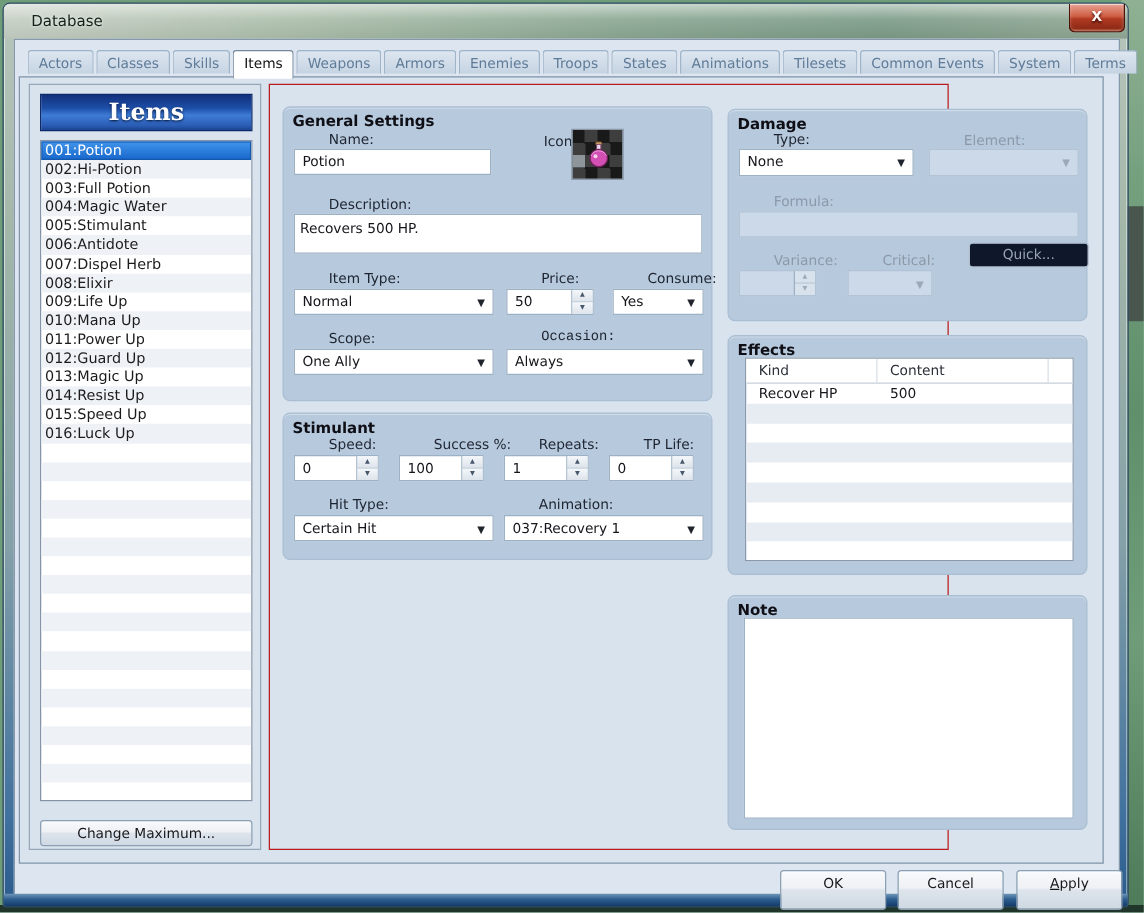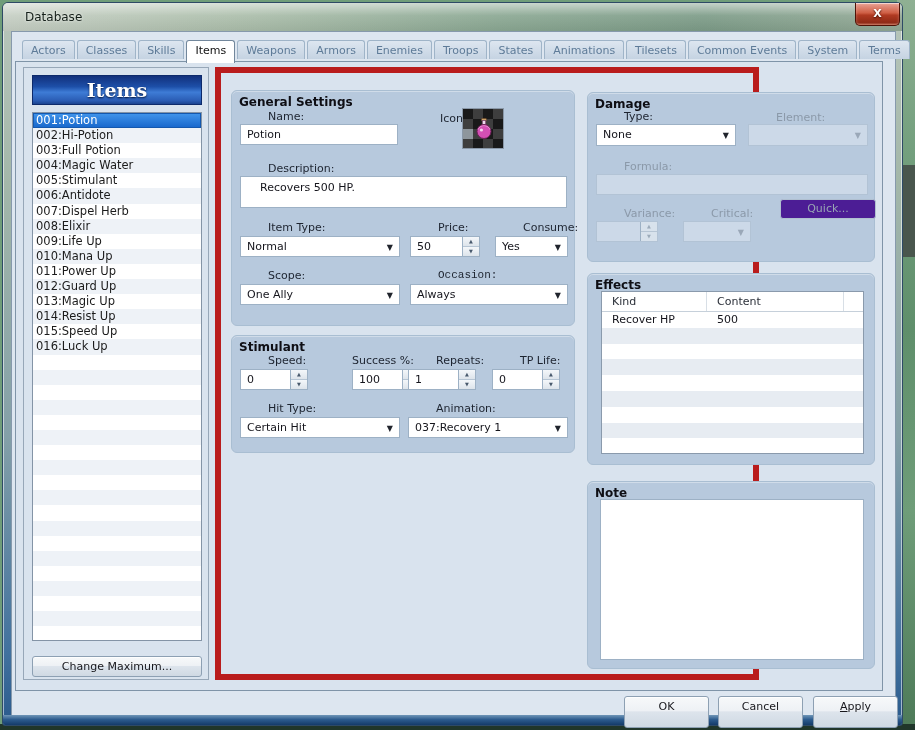--- a/index.html
+++ b/index.html
@@ -56,49 +56,49 @@
     background:#fff; border:1px solid #8494a6; overflow:hidden; }
   .lrow { height:15.1px; font-size:11.5px; line-height:15px; padding-left:3px; color:#1b1b1b;
     white-space:nowrap; cursor:pointer; }
   .lrow.alt { background:#eef2f7; }
   .lrow.sel { background:linear-gradient(180deg,#4296ec,#1766cb); color:#fff;
     box-shadow:inset 0 0 0 1px #1458ae; }
   .change-max { position:absolute; left:8px; top:588px; width:170px; height:21px; }
 
   
   .right-panel { position:absolute; left:199px; top:5px; width:544px; height:613px;
-    border:6px solid #b91c1c; background:#d9e3ee; }
+    border:1px solid #b91c1c; background:#d9e3ee; }
 
   .groupbox { position:absolute; background:#b7c9dd; border:1px solid #a9bed2; border-radius:6px;
     box-shadow:inset 0 1px 0 rgba(255,255,255,.35); }
   .gtitle { position:absolute; left:7px; top:4px; font-size:12px; font-weight:bold; color:#0e0e14; }
   .label { position:absolute; font-size:11px; color:#1d2430; white-space:nowrap;margin-left:28px; }
   .label.dis { color:#8b99a9; }
 
   .input, .select, .spin, .textarea { position:absolute; background:#fff; border:1px solid #9db1c5;
     font-size:11px; color:#15151c; }
   .input, .select, .spin { height:21px; }
   .input .val, .select .val { position:absolute; left:6px; top:3px; }
   .select .arrow { position:absolute; right:6px; top:6px; font-size:8px; color:#20242c; }
   .select { cursor:pointer; }
   .select.dis, .input.dis, .spin.dis { background:#ccd9e8; border-color:#b2c3d5; }
   .select.dis .arrow { color:#9aa8b8; }
-  .textarea { padding:4px 19px; font-size:11px; line-height:13px; }
+  .textarea { padding:4px 4px; font-size:11px; line-height:13px; }
 
   .spin .val { position:absolute; left:6px; top:3px; }
   .spin-btns { position:absolute; right:0; top:0; width:17px; height:19px; border-left:1px solid #9db1c5; }
   .sb { height:9.5px; background:linear-gradient(180deg,#f4f7fa,#dde4eb); border-bottom:1px solid #b6c5d4;
     font-size:5px; color:#47586c; text-align:center; line-height:9px; cursor:pointer; }
   .sb:last-child { border-bottom:none; }
   .spin.dis .sb { background:#d8e2ec; color:#9cabba; }
 
   .btn { position:absolute; background:linear-gradient(180deg,#f7f9fa,#eef1f5 45%,#dde4ec 50%,#cfd9e3);
     border:1px solid #8da0b3; border-radius:3px; font-size:11px; color:#17171c; text-align:center;
     cursor:pointer; box-shadow:inset 0 1px 0 rgba(255,255,255,.8); }
-  .btn.dis { background:#4c1d95; color:#98a6b4; border-color:#b0c0d0; box-shadow:none; cursor:default; }
+  .btn.dis { background:#0f172a; color:#98a6b4; border-color:#b0c0d0; box-shadow:none; cursor:default; }
 
   
   .icon-box { position:absolute; left:230px; top:17px; width:42px; height:41px; border:1px solid #8a98a8;
     background:repeating-conic-gradient(#3e3e3e 0% 25%, #191919 0% 50%) 0 0/20px 20px; overflow:hidden; }
   .icon-box .lightsq { position:absolute; left:0; top:20px; width:10px; height:10px; background:#8e969c; }
   .icon-box svg { position:absolute; left:9px; top:8px; }
 
   
   .etable { position:absolute; left:13px; top:17px; width:263px; height:163px;
     background:#fff; border:1px solid #8a9aac; overflow:hidden; }
@@ -246,21 +246,21 @@
           <div class="gtitle">Stimulant</div>
           <div class="label" style="left:8px; top:18px;">Speed:</div>
           <div class="spin" style="left:8px; top:33px; width:68px;">
             <span class="val">0</span>
             <div class="spin-btns">
                 <div class="sb">▲</div>
                 <div class="sb">▼</div>
               </div>
           </div>
           <div class="label" style="left:92px; top:18px;">Success %:</div>
-          <div class="spin" style="left:92px; top:33px; width:68px;margin-left:28px;">
+          <div class="spin" style="left:92px; top:33px; width:68px;">
             <span class="val">100</span>
             <div class="spin-btns">
                 <div class="sb">▲</div>
                 <div class="sb">▼</div>
               </div>
           </div>
           <div class="label" style="left:176px; top:18px;">Repeats:</div>
           <div class="spin" style="left:176px; top:33px; width:68px;">
             <span class="val">1</span>
             <div class="spin-btns">

